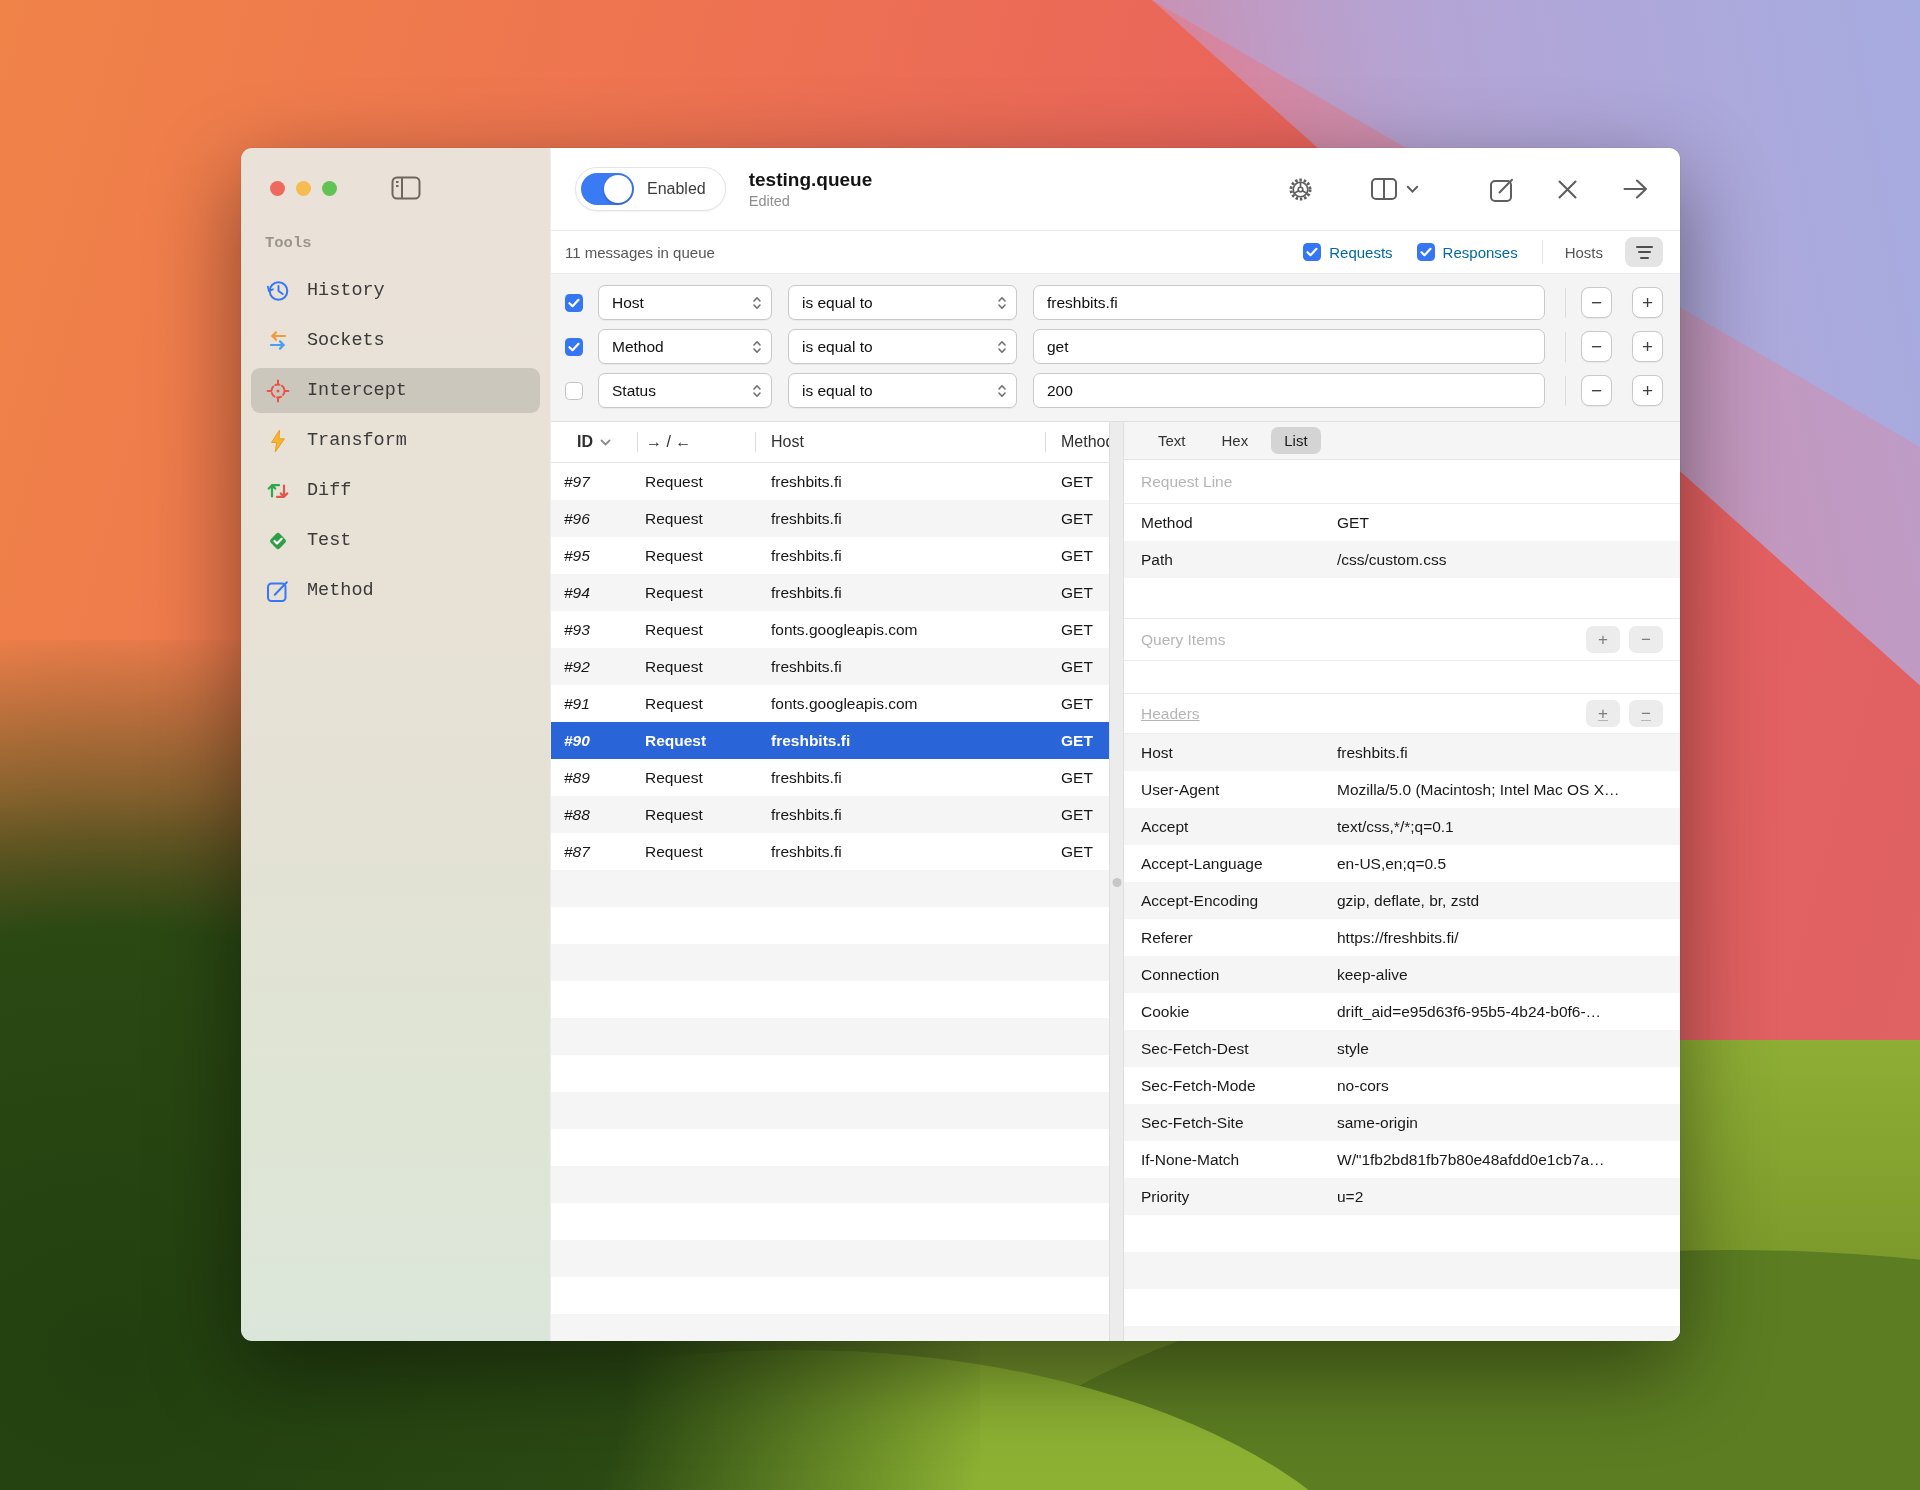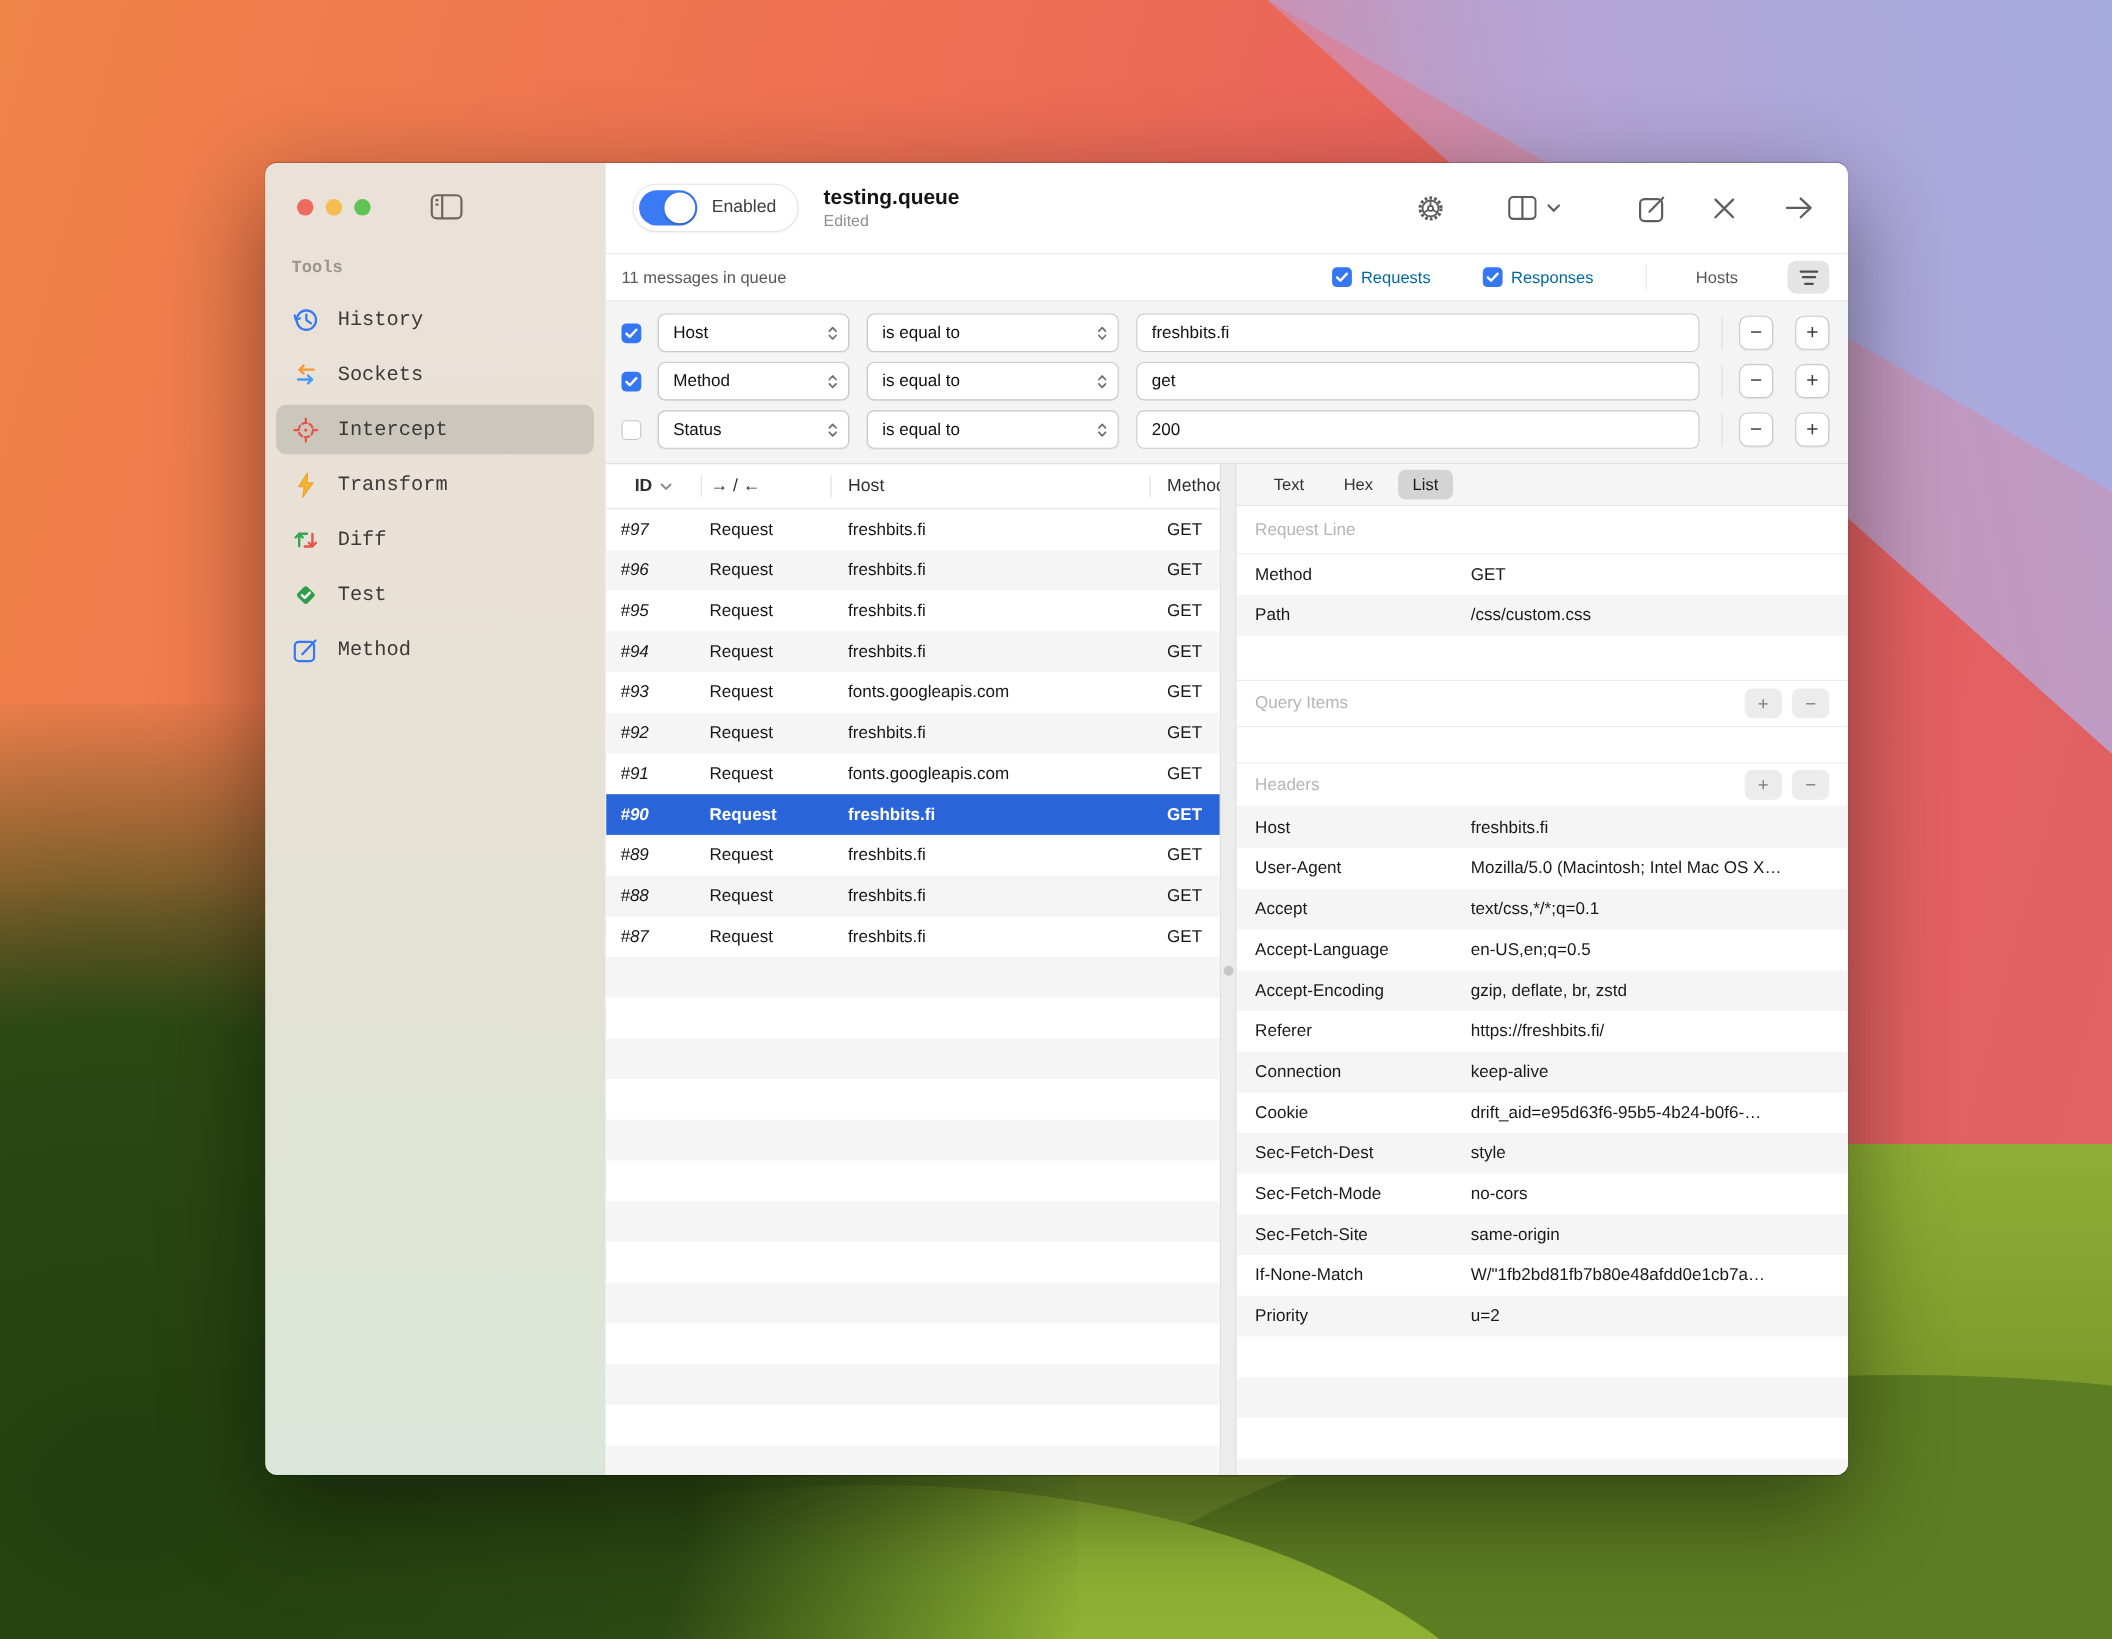--- a/index.html
+++ b/index.html
@@ -57,21 +57,21 @@
   .toggle-label { font-size:16px; color:#3c3c3c; }
   .title-block { margin-left:23px; }
   .window-title { font-size:19px; font-weight:700; color:#141414; }
   .window-subtitle { font-size:14.5px; color:#8f8f8f; margin-top:2px; }
   .toolbar { margin-left:auto; display:flex; align-items:center; color:#5e5e5e; }
   .tb { display:flex; align-items:center; }
   .tb + .tb { margin-left:56px; }
   .cols-group { gap:9px; }
 
   .queuebar { flex:none; height:43px; border-top:1px solid #e9e9e9; display:flex; align-items:center;
-    padding:0 17px 0 14px; font-size:15px; color:#575757;gap:23px; }
+    padding:0 17px 0 14px; font-size:15px; color:#575757; }
   .queue-status { margin-right:auto; }
   .cb-group { display:flex; align-items:center; gap:8px; margin-left:24px; }
   .checkbox { width:18px; height:18px; border-radius:4.5px; background:#3577f2;
     display:flex; align-items:center; justify-content:center; }
   .checkbox.unchecked { background:#fff; border:1px solid #c4c4c4; }
   .cb-label { color:#0369a1; }
   .q-div { width:1px; height:24px; background:#e4e4e4; margin-left:24px; }
   .hosts-label { margin-left:22px; color:#565656; }
   .filter-btn { margin-left:22px; width:38px; height:30px; background:#e4e4e4; border-radius:8px;
     display:flex; flex-direction:column; align-items:center; justify-content:center; gap:3.5px; }
@@ -123,21 +123,21 @@
   
   .detail-pane { flex:1; min-width:0; display:flex; flex-direction:column; overflow:hidden; }
   .tabs { flex:none; height:38px; background:#f5f5f6; border-bottom:1px solid #e3e3e3;
     display:flex; align-items:center; padding-left:21px; gap:10px; font-size:15px; color:#333; }
   .tab { padding:5px 13px; border-radius:7px; }
   .tab.active { background:#d4d4d4; color:#1b1b1b; }
   .section-head { flex:none; display:flex; align-items:center; padding:0 17px;
     color:#b5b5b5; font-size:15.5px; }
   .rl-head { height:44px; border-bottom:1px solid #ececec; }
   .qi-head { height:43px; border-top:1px solid #ececec; border-bottom:1px solid #ececec; }
-  .h-head { height:41px; border-top:1px solid #ececec; border-bottom:1px solid #ececec; }
+  .h-head { height:41px; border-top:1px solid #ececec; border-bottom:1px solid #ececec;text-decoration:underline; }
   .sec-btns { margin-left:auto; display:flex; gap:9px; }
   .sec-btn { width:34px; height:27px; background:#ececec; border-radius:7px; display:flex;
     align-items:center; justify-content:center; color:#7b7b7b; font-size:17px; }
   .gap-a { flex:none; height:40px; } .gap-b { flex:none; height:32px; }
   .kv-row { flex:none; height:37px; display:flex; align-items:center; padding-left:17px;
     font-size:15.5px; color:#191919; }
   .kv-name { flex:none; width:196px; white-space:nowrap; overflow:hidden; }
   .kv-value { flex:1; white-space:nowrap; overflow:hidden; text-overflow:ellipsis; padding-right:15px; }
   .rl-rows .kv-row:nth-child(even) { background:#f5f5f5; }
   .h-rows .kv-row:nth-child(odd) { background:#f5f5f5; }

